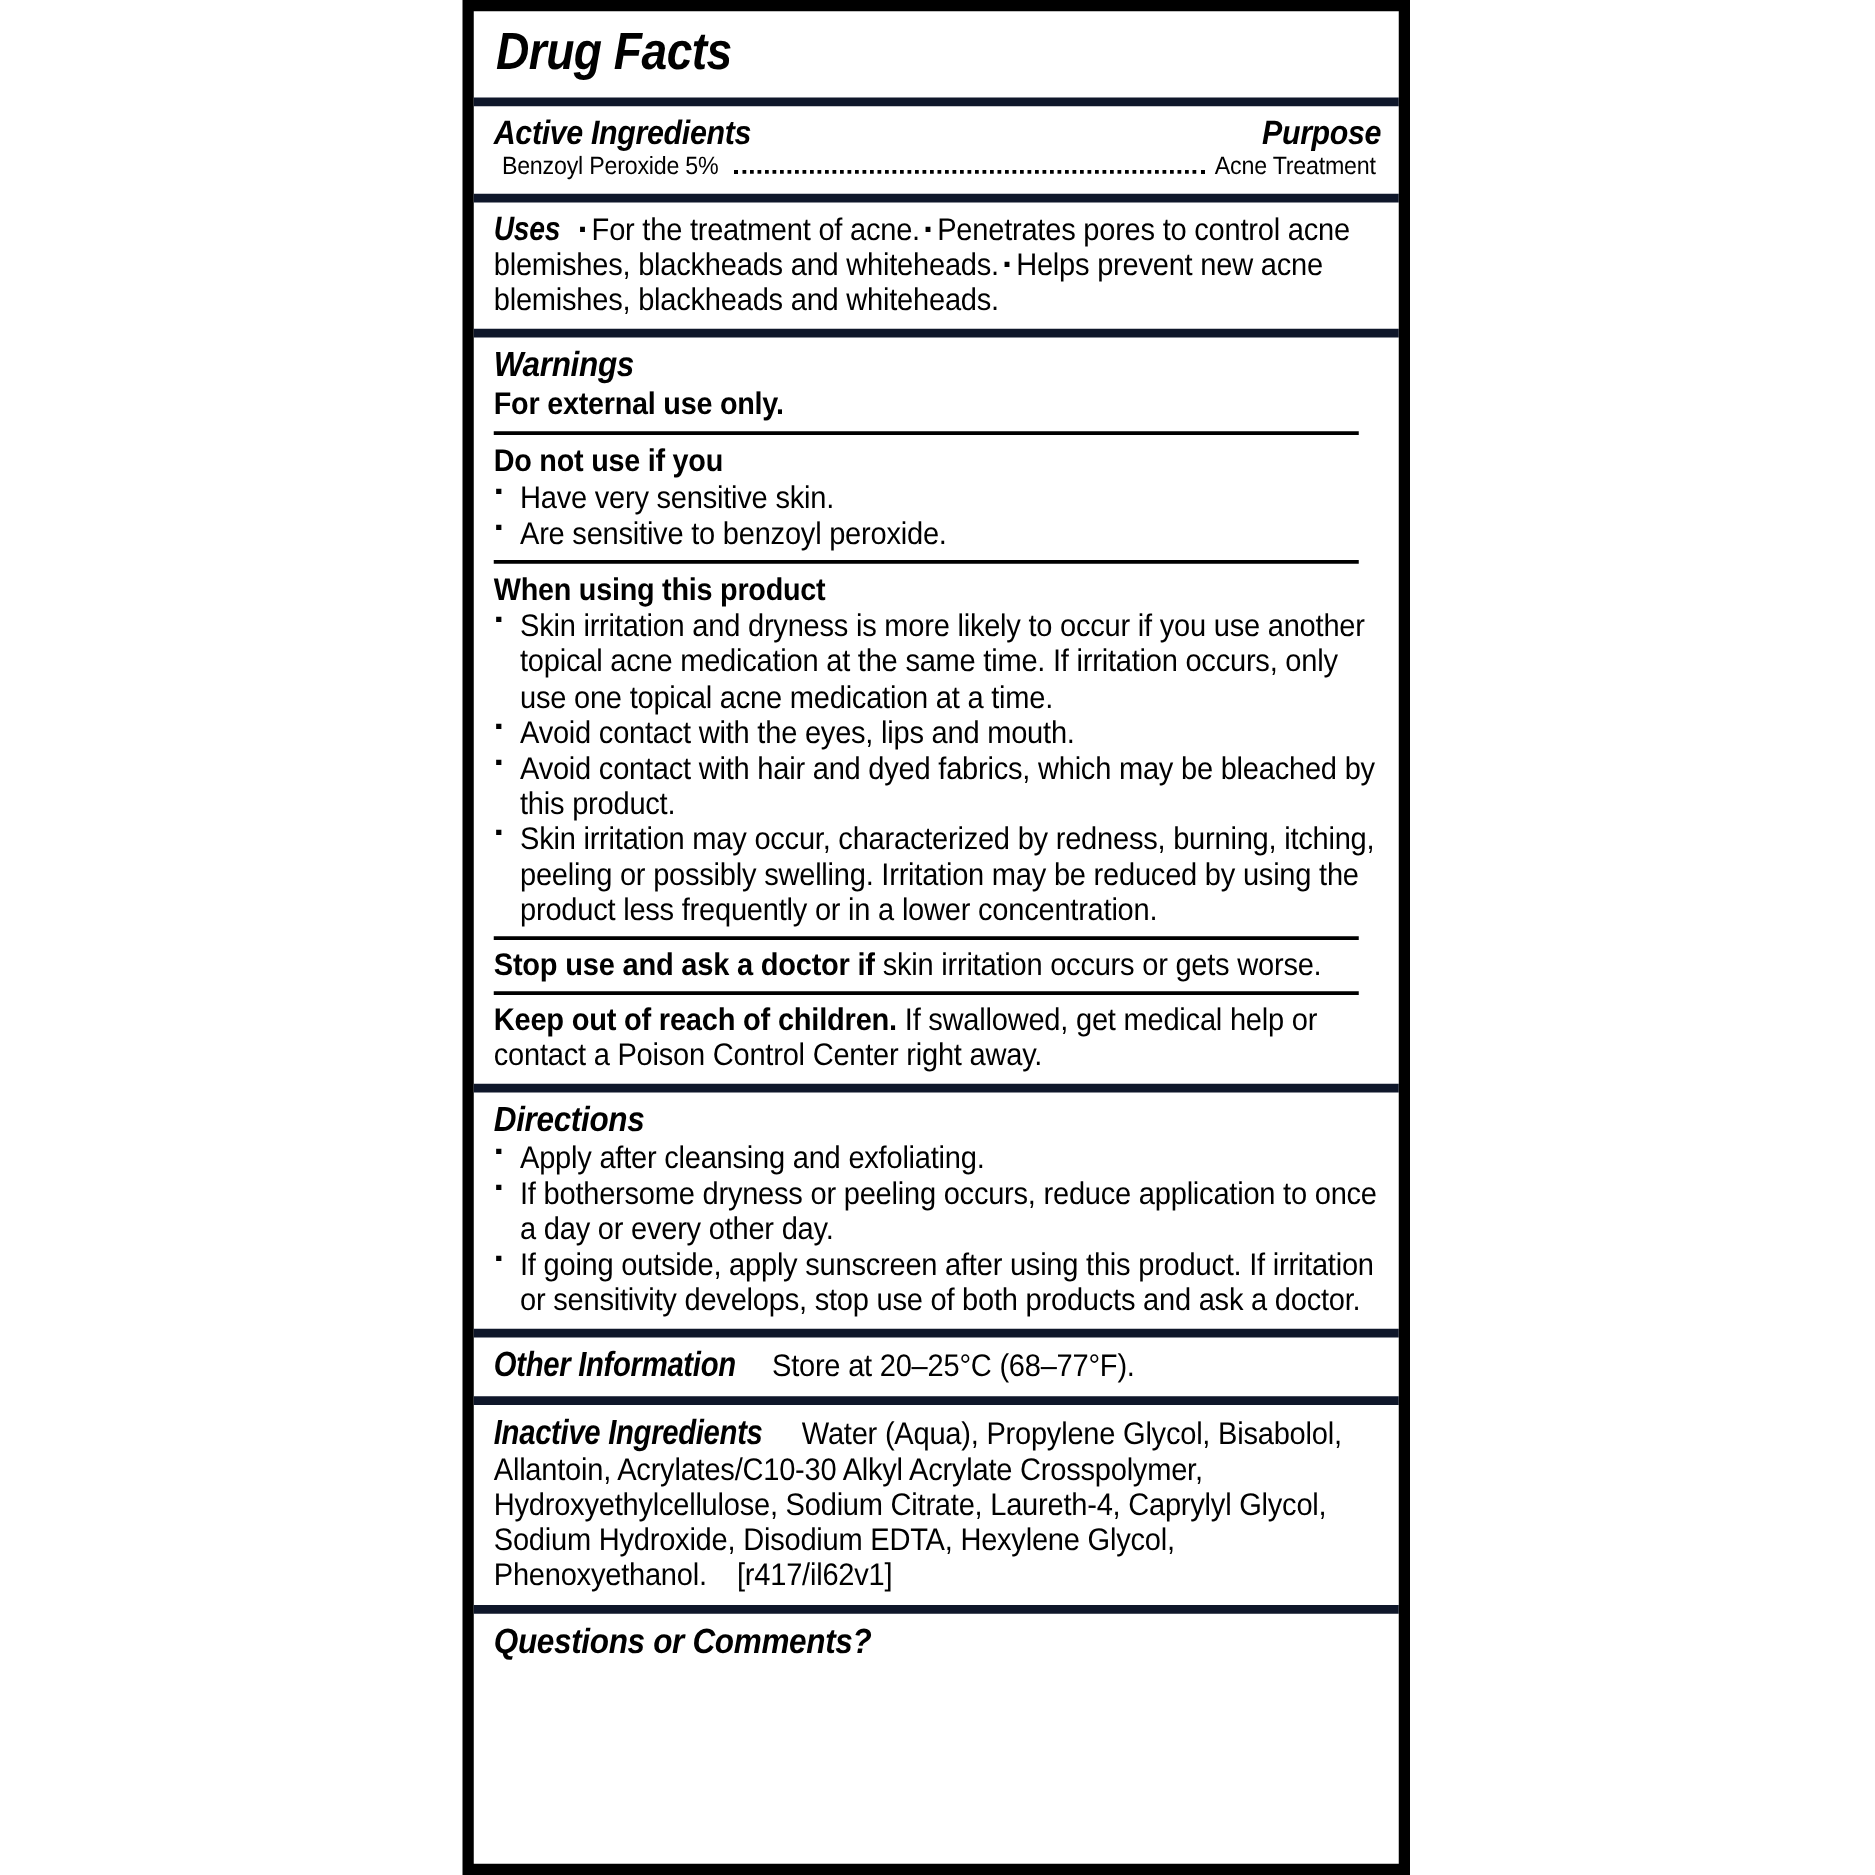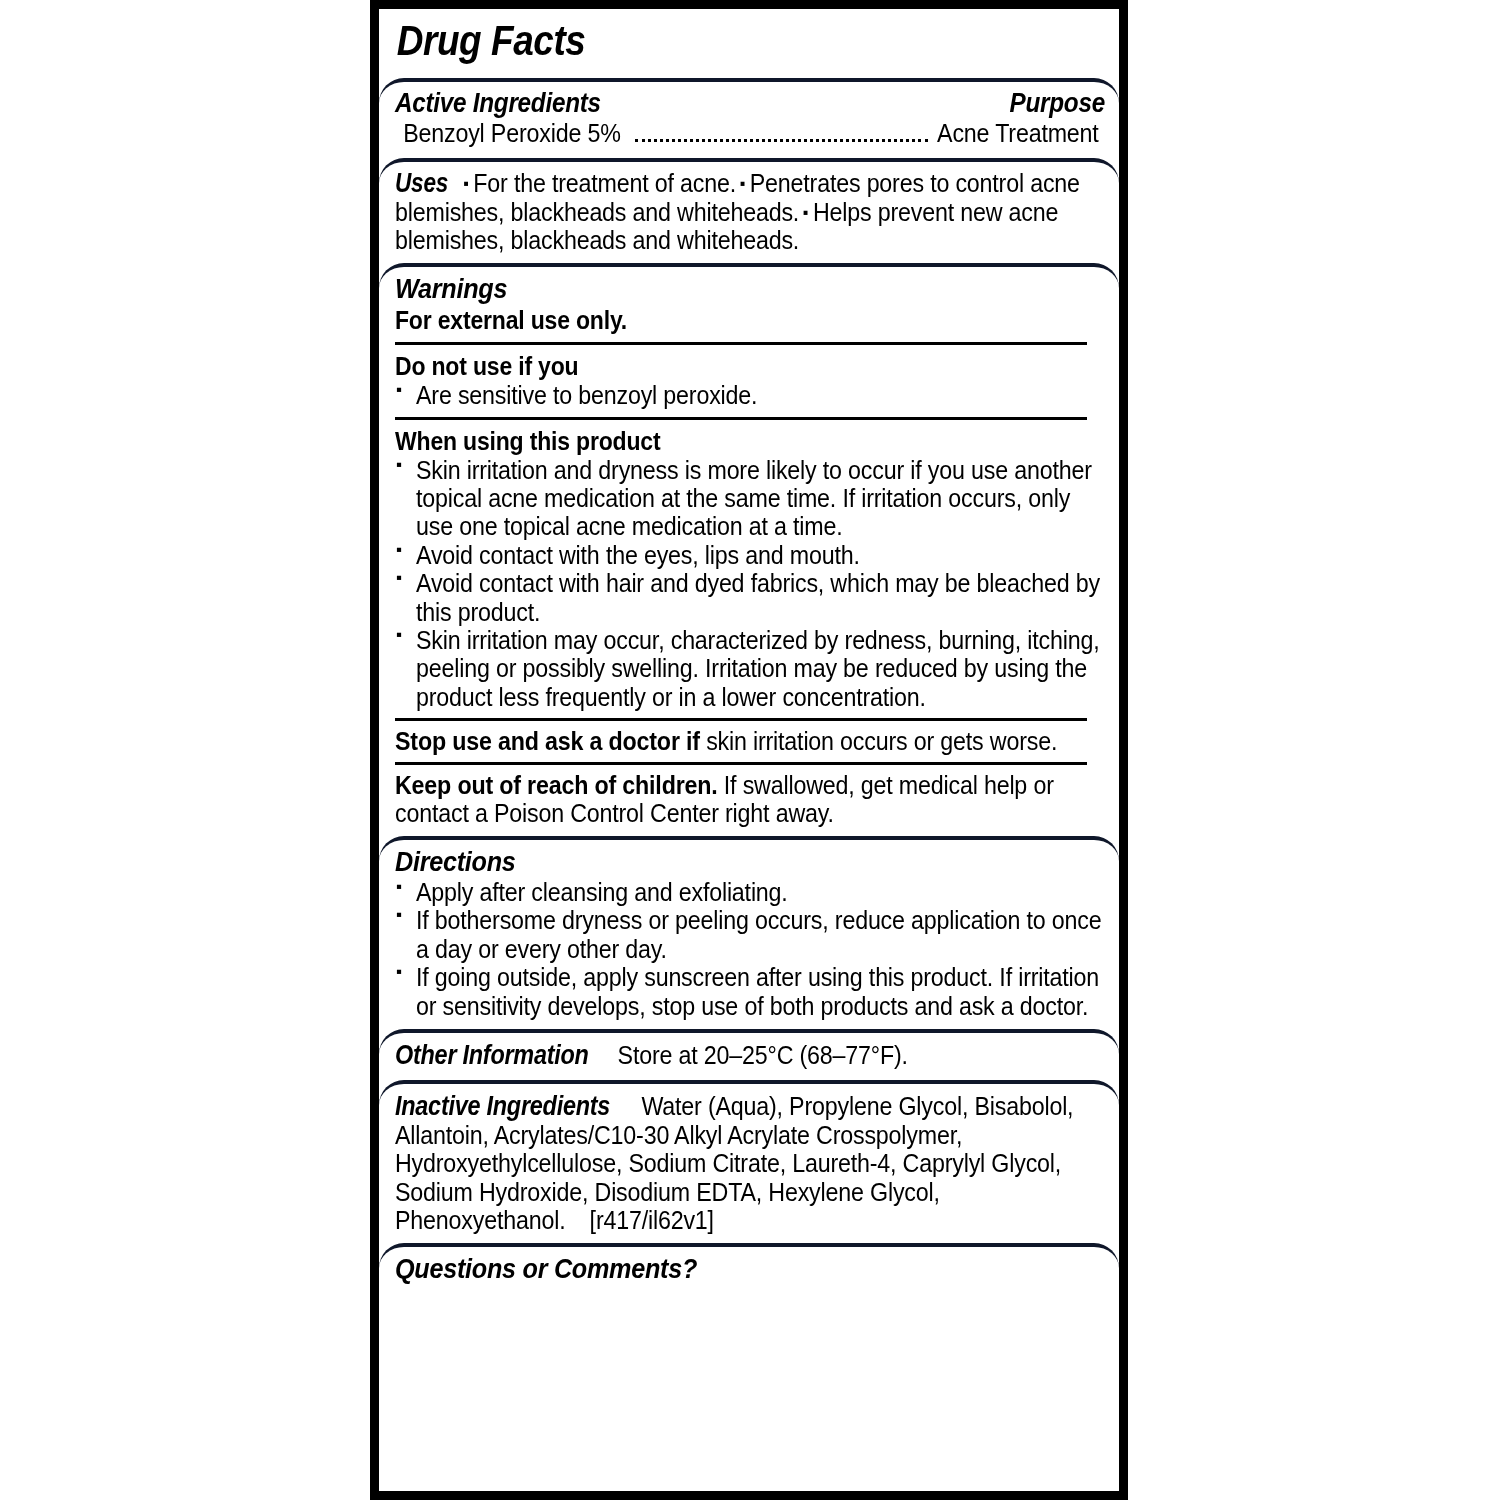--- a/index.html
+++ b/index.html
@@ -38,22 +38,21 @@
     justify-content: space-between;
   }
 
   
   .sec {
     box-sizing: border-box;
     padding: 6px 14px 9px 16px;
     position: relative;
   }
   .sec.thickbar {
-    border-top: 4px solid #0f172a;
-    border-radius: 25px;
+    border-top: 7px solid #0f172a;
   }
   .sec.firstsec { border-top: none; }
 
   
   .title {
     font-weight: bold;
     font-style: italic;
     font-size: 42px;
     line-height: 1.05;
     letter-spacing: -0.5px;
@@ -103,21 +102,21 @@
     font-size: 27px;
     letter-spacing: -0.3px;
     transform: scaleX(0.9);
     transform-origin: right center;
     display: inline-block;
   }
   .leader-row {
     display: flex;
     align-items: baseline;
     width: 100%;
-    font-size: 25px;
+    font-size: 20px;
     letter-spacing: -0.2px;
   }
   .leader-row .lead-l, .leader-row .lead-r {
     white-space: nowrap;
     transform: scaleX(0.93);
     transform-origin: left baseline;
     display: inline-block;
   }
   .leader-row .lead-r { transform-origin: right baseline; }
   .dots {
@@ -225,20 +224,23 @@
 
     <div class="sec thickbar">
       <div class="hdr-italic" style="font-size:28px;">Warnings</div>
       <div class="hdr-bold" style="display:block;margin-top:1px;">For external use only.</div>
 
       <div class="thin-div"></div>
 
       <div class="hdr-bold sub-head">Do not use if you</div>
       <ul class="bl">
         <li>
+            <span class="li-inner">Have very sensitive skin.</span>
+          </li>
+        <li>
             <span class="li-inner">Are sensitive to benzoyl peroxide.</span>
           </li>
       </ul>
 
       <div class="thin-div"></div>
 
       <div class="hdr-bold sub-head">When using this product</div>
       <ul class="bl">
         <li>
             <span class="li-inner">Skin irritation and dryness is more likely to occur if you use another topical acne medication at the same time. If irritation occurs, only use one topical acne medication at a time.</span>

